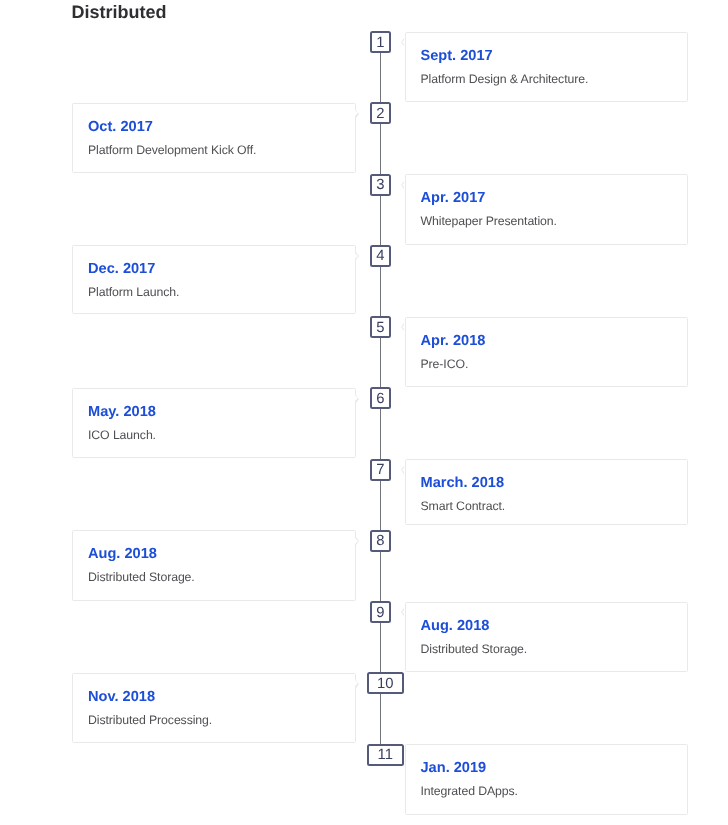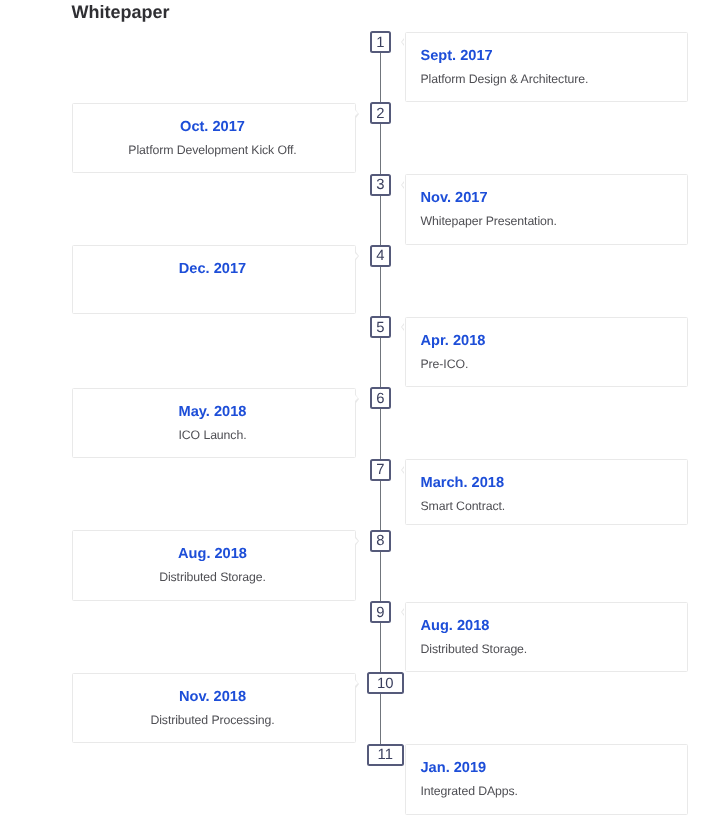--- a/index.html
+++ b/index.html
@@ -37,21 +37,21 @@
   .badge .num { display:block; transform:translateY(0.5px); }
   .badge.w1 { width:21px; }
   .badge.w2 { width:37px; }
 
   
   .card {
     position:absolute; height:70.5px; width:283.5px;
     background:#ffffff; border:1px solid #e9e9e9; border-radius:1.5px;
     padding:15px 18px 0 15px; z-index:2;
   }
-  .card.side-left  { left:72px;    width:284px;text-align:center; }
+  .card.side-left  { left:72px;    width:284px; }
   .card.side-right { left:404.5px; width:283.5px; }
   .card .card-date {
     font-size:14.6px; font-weight:bold; color:#1d4ed8;
     line-height:16px; letter-spacing:0px; white-space:nowrap;
   }
   .card .card-desc {
     font-size:12.3px; color:#4f4f54; line-height:16px;
     margin-top:7px; letter-spacing:-0.1px; white-space:nowrap;
   }
 
@@ -74,21 +74,21 @@
   .pointer.dir-left {
     border-top:3.5px solid transparent; border-bottom:3.5px solid transparent;
     border-right:3px solid #ffffff;
   }
 </style>
 </head>
 <body>
 
 <div class="page">
 
-  <div class="section-title">Whitepaper</div>
+  <div class="section-title">Distributed</div>
 
   <div class="timeline-line"></div>
 
   <div id="timeline">
   <div class="badge w1" style="top: 31px; left: 369.8px;">
     <span class="num">1</span>
   </div>
   <div class="card side-right" style="top: 31.6px; height: 70.5px;">
     <div class="card-date">Sept. 2017</div>
     <div class="card-desc">Platform Design &amp; Architecture.</div>
@@ -103,31 +103,32 @@
     <div class="card-date">Oct. 2017</div>
     <div class="card-desc">Platform Development Kick Off.</div>
   </div>
   <div class="pointer-border dir-right" style="top: 109.55px; left: 355.8px;"></div>
   <div class="pointer dir-right" style="top: 110.25px; left: 355.4px;"></div>
 
   <div class="badge w1" style="top: 173.5px; left: 369.8px;">
     <span class="num">3</span>
   </div>
   <div class="card side-right" style="top: 174.1px; height: 70.5px;">
-    <div class="card-date">Nov. 2017</div>
+    <div class="card-date">Apr. 2017</div>
     <div class="card-desc">Whitepaper Presentation.</div>
   </div>
   <div class="pointer-border dir-left" style="top: 180.8px; left: 400.9px;"></div>
   <div class="pointer dir-left" style="top: 181.5px; left: 401.6px;"></div>
 
   <div class="badge w1" style="top: 244.75px; left: 369.8px;">
     <span class="num">4</span>
   </div>
   <div class="card side-left" style="top: 245.35px; height: 69px;">
     <div class="card-date">Dec. 2017</div>
+    <div class="card-desc">Platform Launch.</div>
   </div>
   <div class="pointer-border dir-right" style="top: 252.05px; left: 355.8px;"></div>
   <div class="pointer dir-right" style="top: 252.75px; left: 355.4px;"></div>
 
   <div class="badge w1" style="top: 316px; left: 369.8px;">
     <span class="num">5</span>
   </div>
   <div class="card side-right" style="top: 316.6px; height: 70.5px;">
     <div class="card-date">Apr. 2018</div>
     <div class="card-desc">Pre-ICO.</div>

